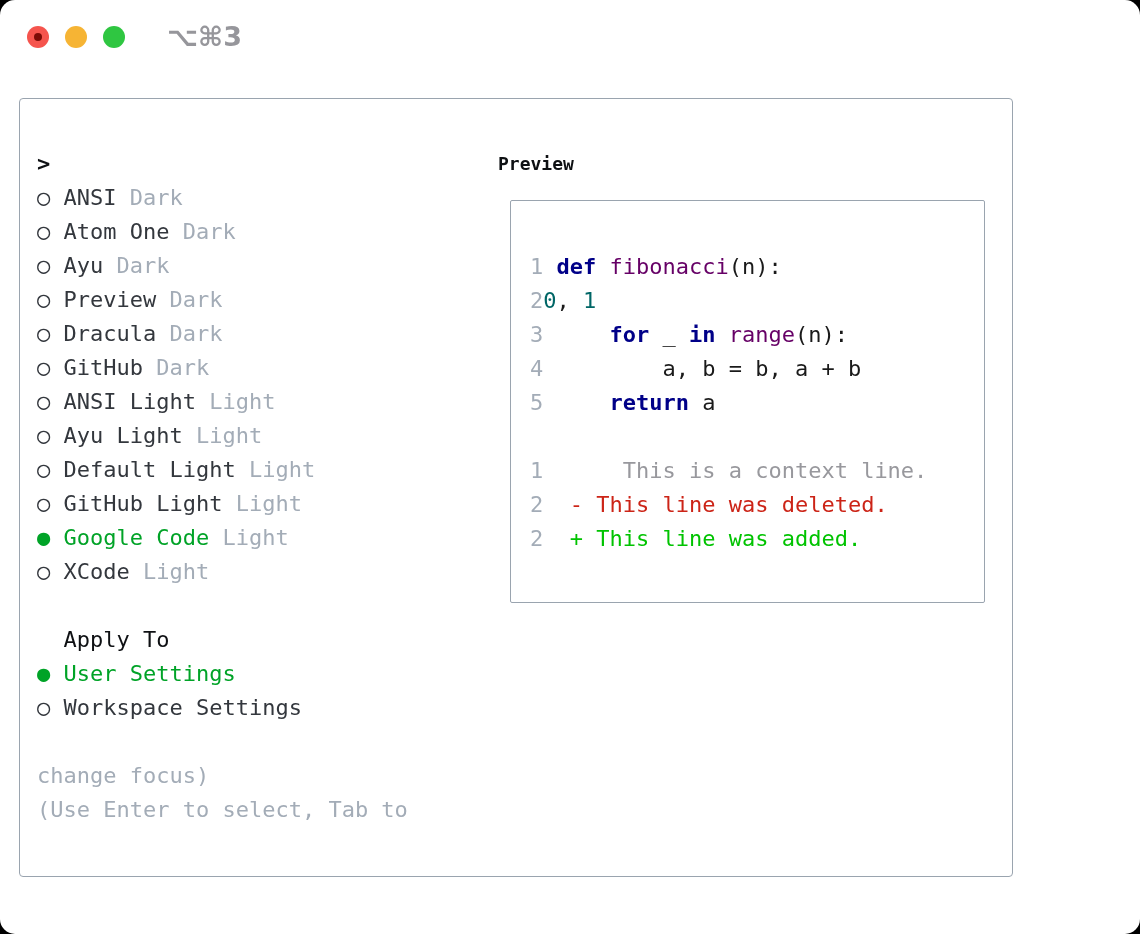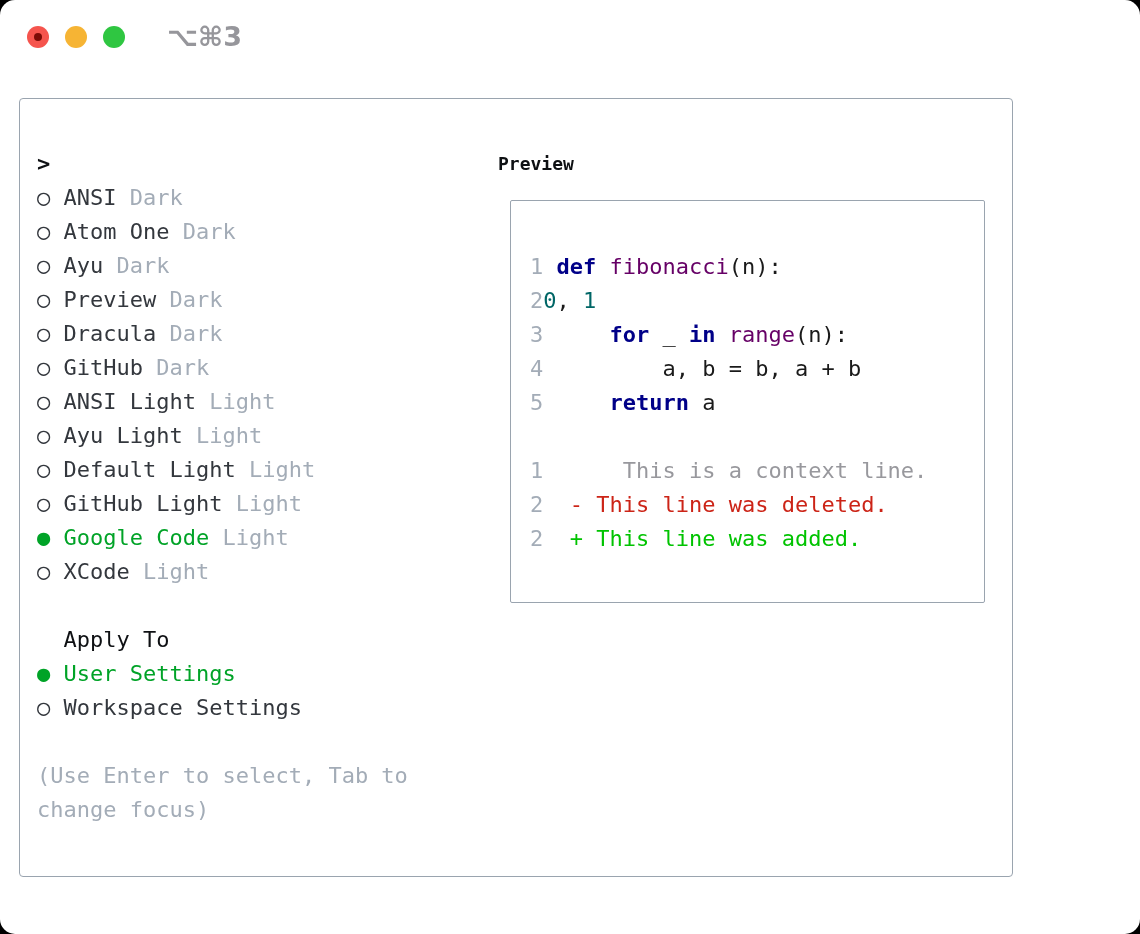--- a/index.html
+++ b/index.html
@@ -123,22 +123,22 @@
       </div>
 
       <div id="apply-list">
           <div class="row"><span class="marker sel">●</span><span class="name sel">User Settings</span></div>
           <div class="row"><span class="marker">○</span><span class="name">Workspace Settings</span></div>
         </div>
 
       <div class="spacer"></div>
 
       <div id="help-text">
+          <div class="row help-line">change focus)</div>
           <div class="row help-line">(Use Enter to select, Tab to</div>
-          <div class="row help-line">change focus)</div>
         </div>
     </div>
 
     <div class="preview-label">Preview</div>
 
     <div class="preview-box">
       <div id="code-lines">
           <div class="row"><span class="lnum">1</span><span class="tk-plain"> </span><span class="tk-kw">def</span><span class="tk-plain"> </span><span class="tk-fn">fibonacci</span><span class="tk-plain">(n):</span></div>
           <div class="row"><span class="lnum">2</span><span class="tk-num">0</span><span class="tk-plain">, </span><span class="tk-num">1</span></div>
           <div class="row"><span class="lnum">3</span><span class="tk-plain">     </span><span class="tk-kw">for</span><span class="tk-plain"> _ </span><span class="tk-kw">in</span><span class="tk-plain"> </span><span class="tk-fn">range</span><span class="tk-plain">(n):</span></div>

